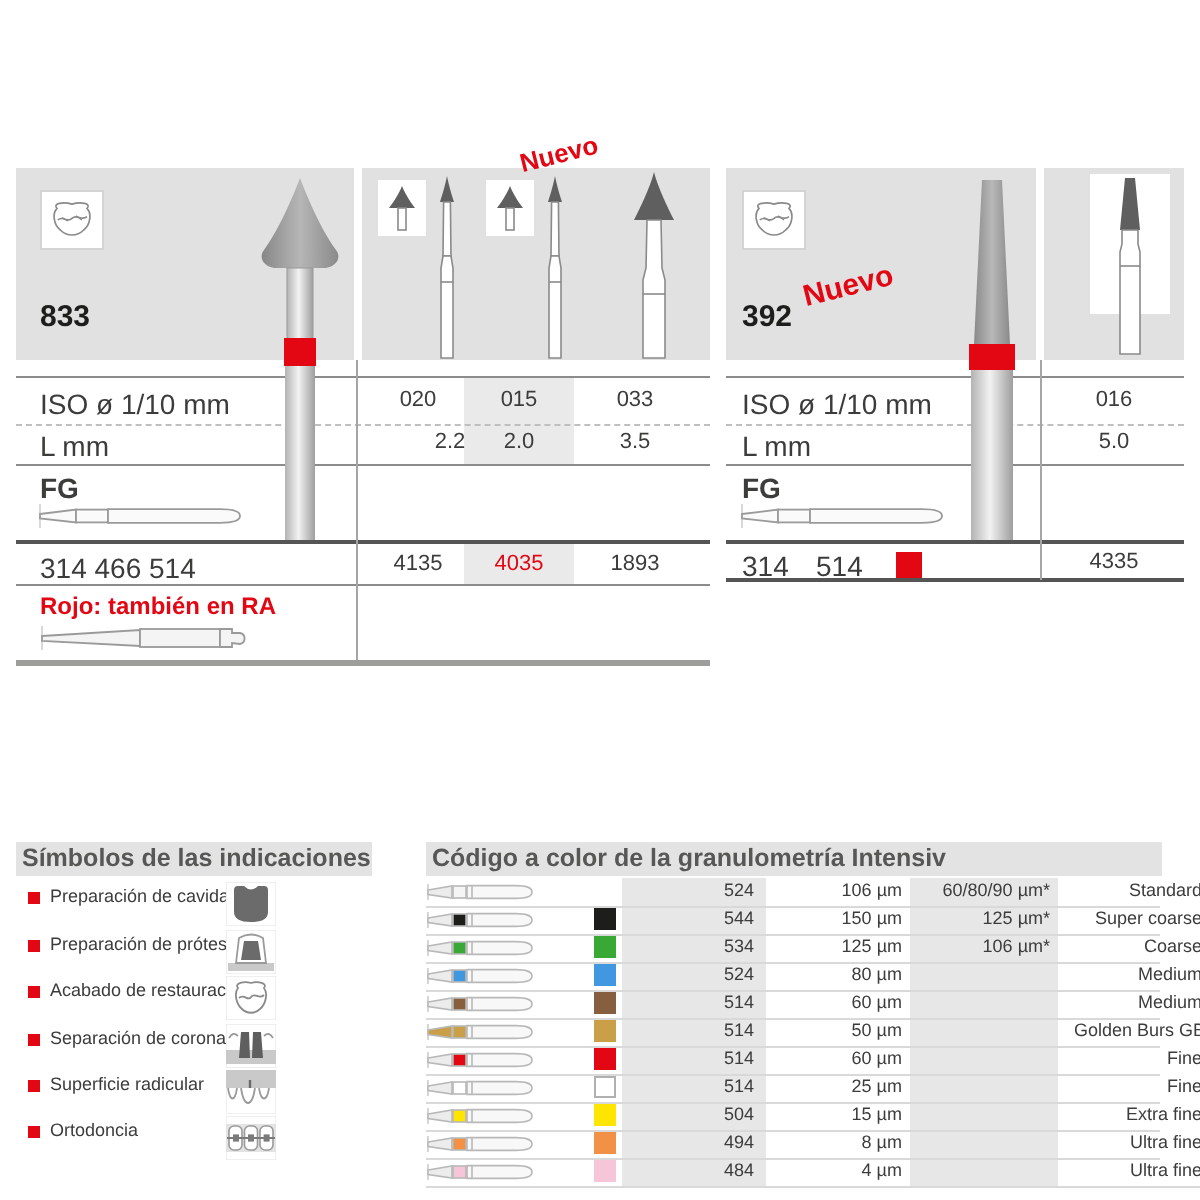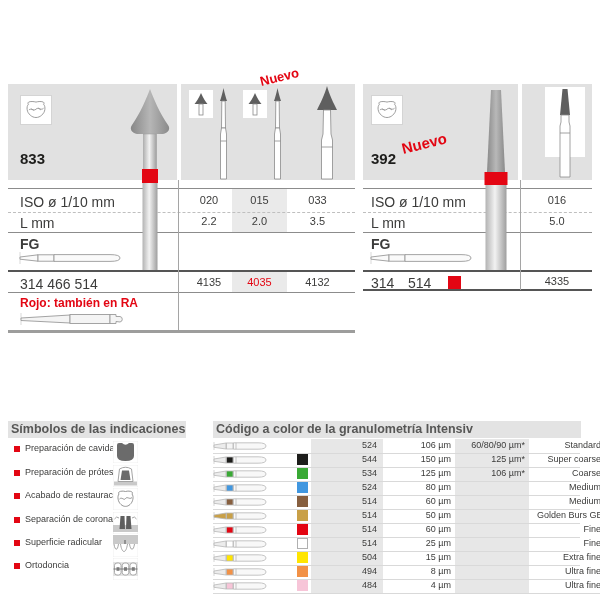--- a/index.html
+++ b/index.html
@@ -117,26 +117,26 @@
     <svg class="abs" style="left:18px;top:310px;" width="108" height="18" viewBox="0 0 108 18">
       <path d="M3 3 L3 15" stroke="#cfcfcf" stroke-width="0.8"></path>
       <path d="M3 8 L52 5 L52 13 L3 10.5 Z" fill="#f4f4f4" stroke="#9a9a9a" stroke-width="0.9"></path>
       <rect x="52" y="4.5" width="40" height="9" fill="#f4f4f4" stroke="#9a9a9a" stroke-width="0.9"></rect>
       <path d="M92 4.5 L98 4.5 L98 6.5 L102 6.5 A 2.8 2.8 0 0 1 102 12 L98 11.5 L98 13.5 L92 13.5 Z" fill="#f4f4f4" stroke="#9a9a9a" stroke-width="0.9"></path>
     </svg>
 
     <div class="val" style="left:186px;top:194px;width:46px;">020</div>
     <div class="val" style="left:232px;top:194px;width:55px;">015</div>
     <div class="val" style="left:290px;top:194px;width:55px;">033</div>
-    <div class="val" style="left:186px;top:215px;width:46px;">2.2</div>
+    <div class="val" style="left:202px;top:215px;width:46px;">2.2</div>
     <div class="val" style="left:232px;top:215px;width:55px;">2.0</div>
     <div class="val" style="left:290px;top:215px;width:55px;">3.5</div>
     <div class="val" style="left:186px;top:276px;width:46px;">4135</div>
     <div class="val redcell" style="left:232px;top:276px;width:55px;">4035</div>
-    <div class="val" style="left:290px;top:276px;width:55px;">4132</div>
+    <div class="val" style="left:290px;top:276px;width:55px;">1893</div>
 
     <svg class="abs" style="left:128px;top:88px;" width="44" height="182" viewBox="0 0 44 182">
       <defs>
         <linearGradient id="g833h" x1="0" y1="0" x2="1" y2="0">
           <stop offset="0" stop-color="#878787"></stop>
             <stop offset="0.5" stop-color="#b6b6b6"></stop>
             <stop offset="1" stop-color="#8a8a8a"></stop>
         </linearGradient>
         <linearGradient id="g833s" x1="0" y1="0" x2="1" y2="0">
           <stop offset="0" stop-color="#b3b3b3"></stop>

